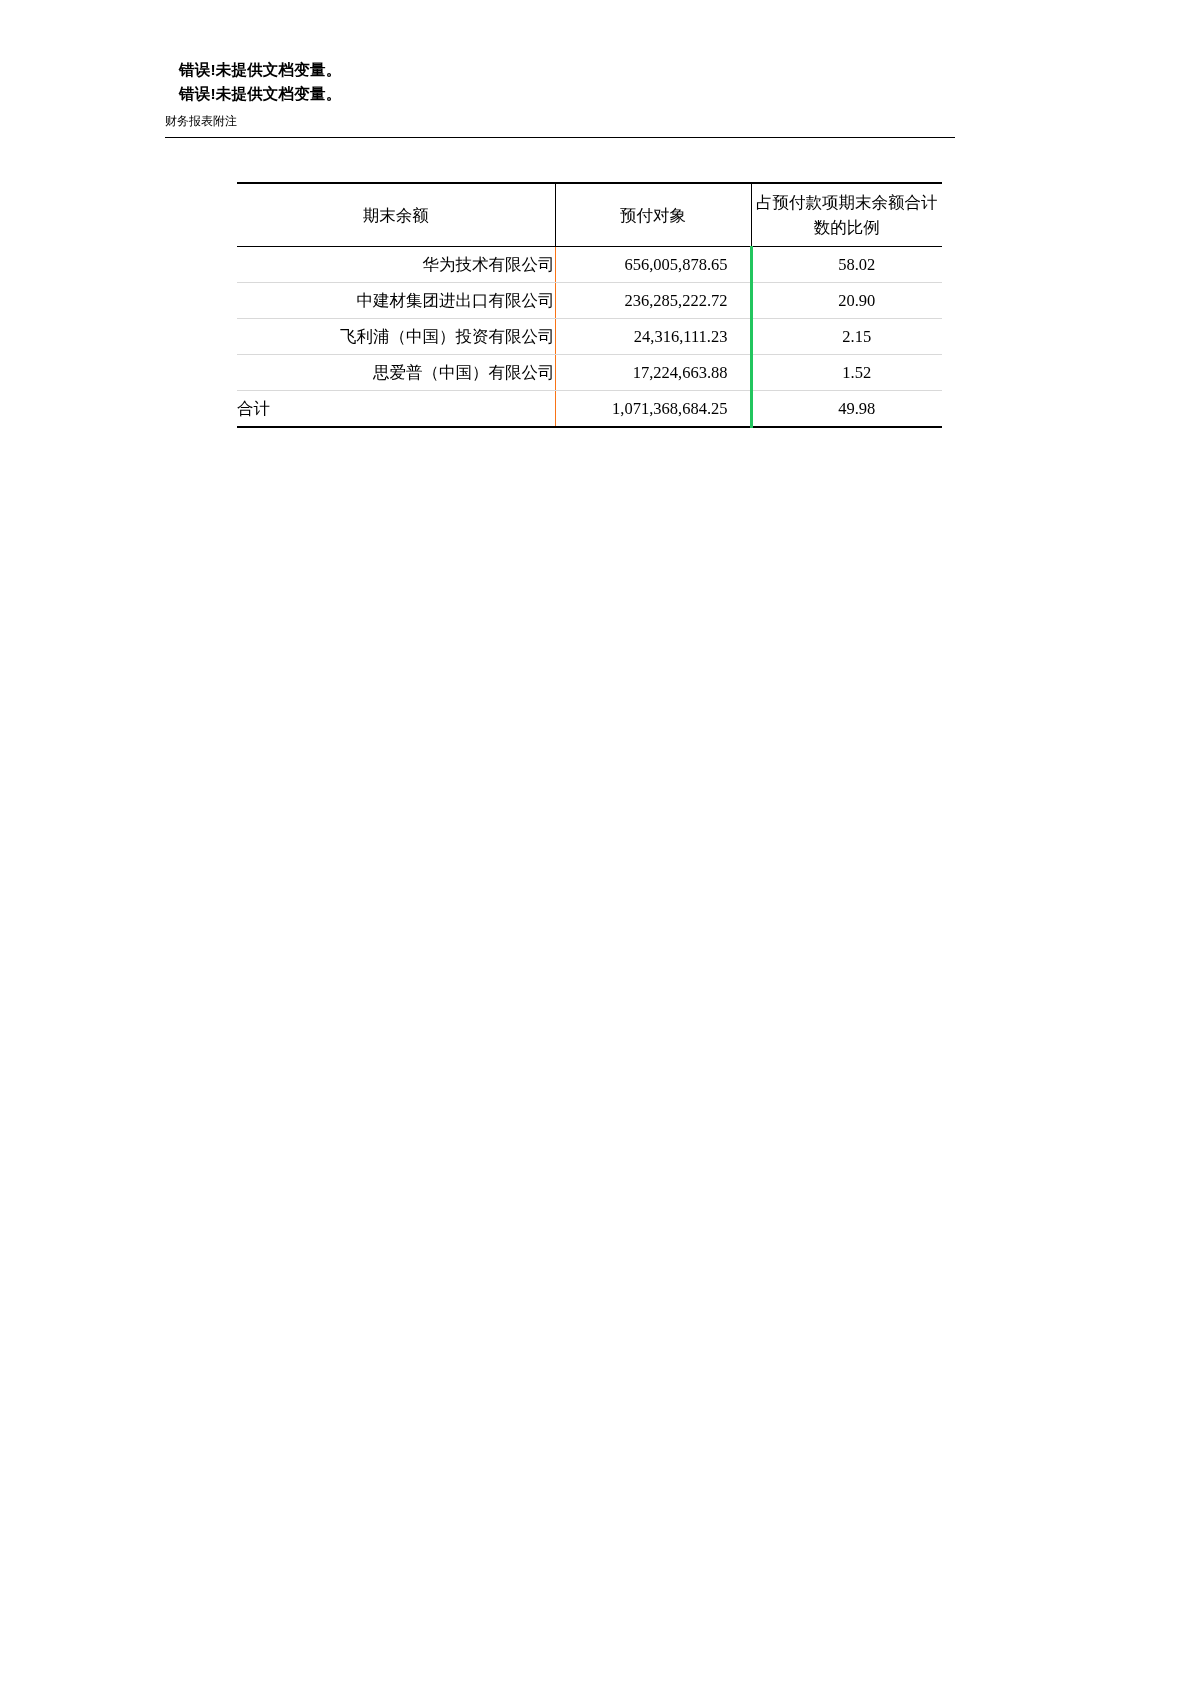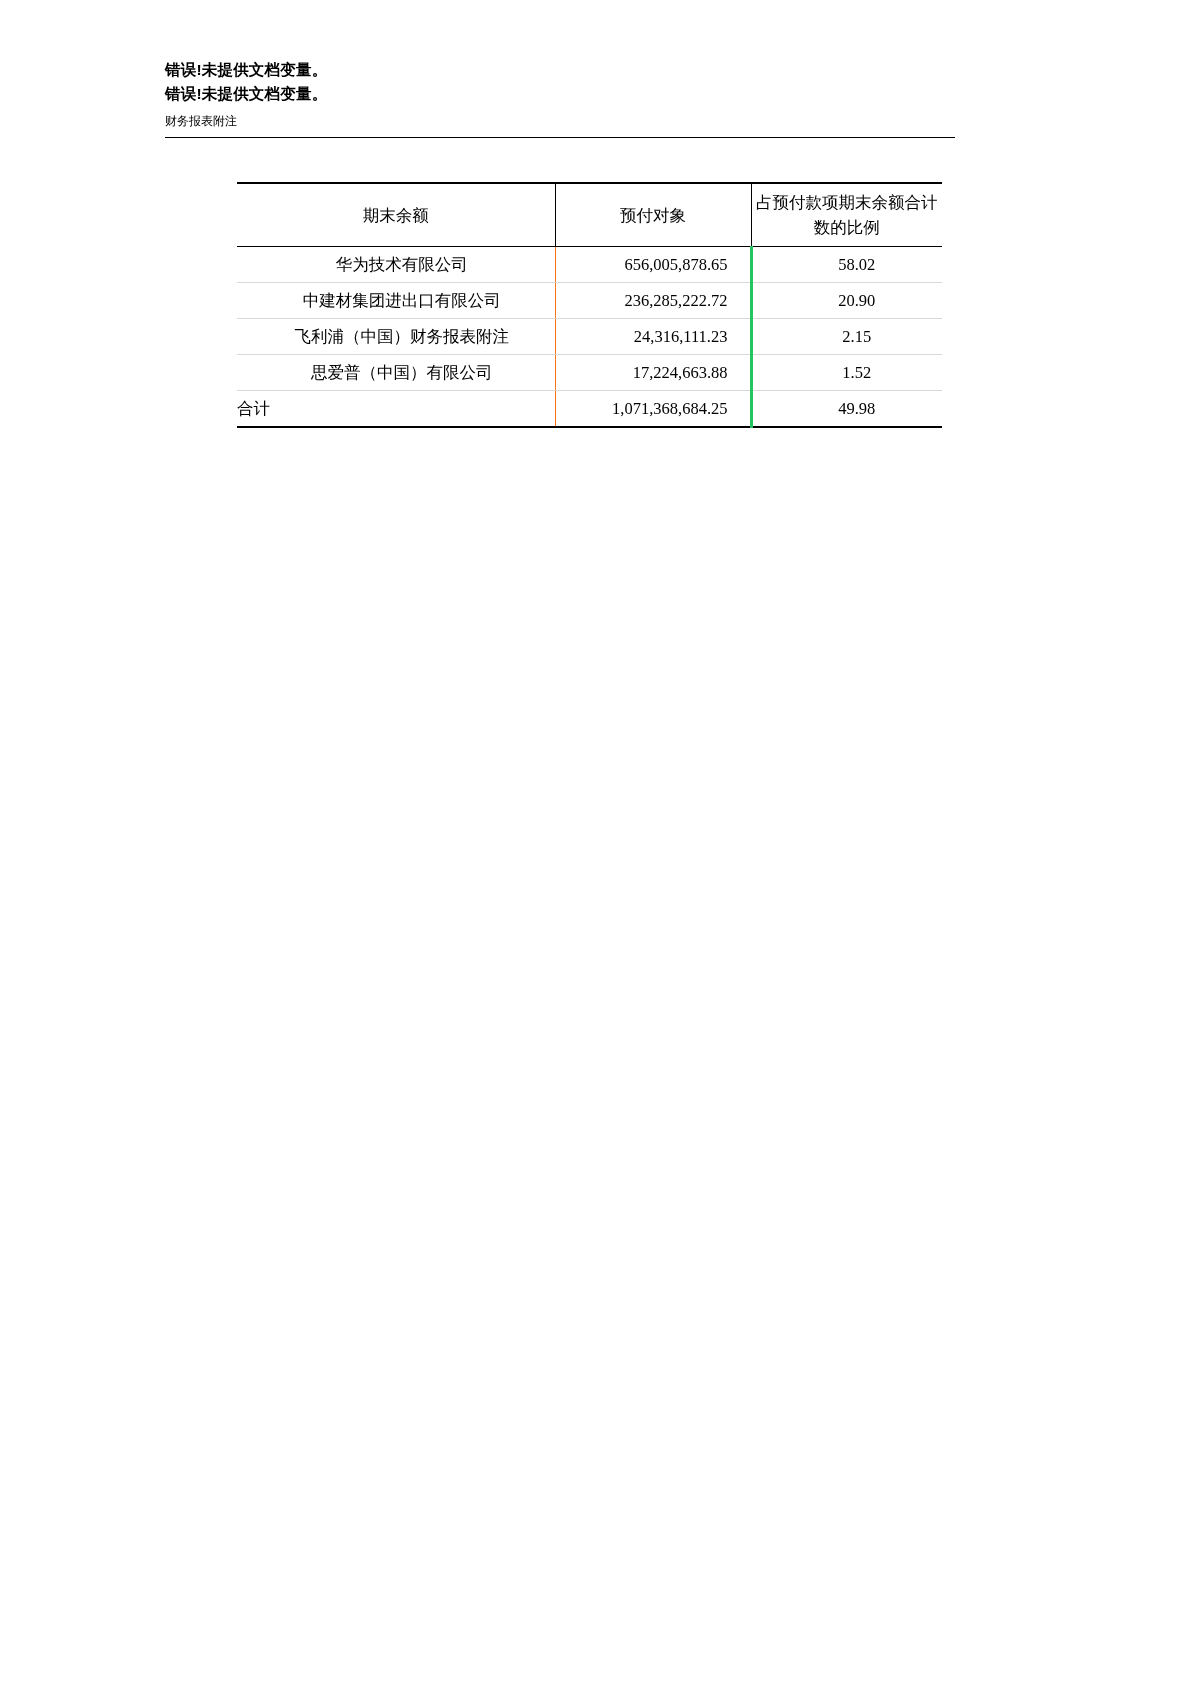--- a/index.html
+++ b/index.html
@@ -29,20 +29,21 @@
     top: 58px;
     width: 790px;
   }
   .header-err {
     font-family: "Liberation Sans", "DejaVu Sans", sans-serif;
     font-weight: bold;
     font-size: 15.5px;
     line-height: 24px;
     letter-spacing: 0.2px;
     color: #000;
+    margin-left: 14px;
   }
   .header-sub {
     font-size: 12px;
     line-height: 26px;
     padding-top: 2px;
     color: #000;
   }
   .header-rule {
     border-bottom: 1.3px solid #000;
     margin-top: 3px;
@@ -78,21 +79,21 @@
     font-weight: normal;
     line-height: 25px;
   }
   .thead-row th.sep-l { border-left: 1px solid #000; }
 
   tbody tr td {
     height: 35px;
     border-bottom: 1px solid #d9d9d9;
   }
   tbody tr td.name {
-    text-align: center;
+    text-align: right;
     padding-left: 12px;
   }
   tbody tr td.amount {
     text-align: right;
     padding-right: 22px;
     border-left: 1px solid #f97316;
     font-family: "Liberation Serif", "DejaVu Serif", serif;
   }
   tbody tr td.ratio {
     text-align: center;
@@ -139,21 +140,21 @@
           <td class="name">华为技术有限公司</td>
           <td class="amount">656,005,878.65</td>
           <td class="ratio">58.02</td>
         </tr>
         <tr>
           <td class="name">中建材集团进出口有限公司</td>
           <td class="amount">236,285,222.72</td>
           <td class="ratio">20.90</td>
         </tr>
         <tr>
-          <td class="name">飞利浦（中国）财务报表附注</td>
+          <td class="name">飞利浦（中国）投资有限公司</td>
           <td class="amount">24,316,111.23</td>
           <td class="ratio">2.15</td>
         </tr>
         <tr>
           <td class="name">思爱普（中国）有限公司</td>
           <td class="amount">17,224,663.88</td>
           <td class="ratio">1.52</td>
         </tr>
         <tr class="total">
           <td class="name">合计</td>

